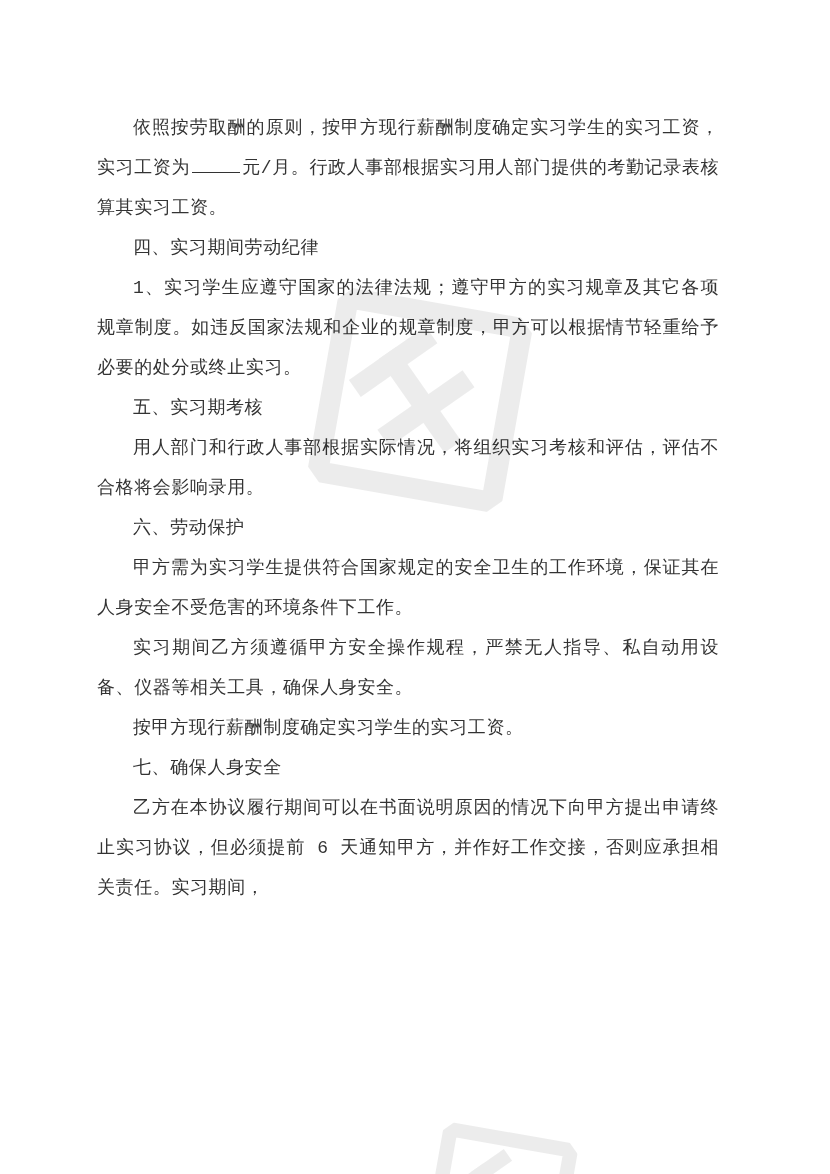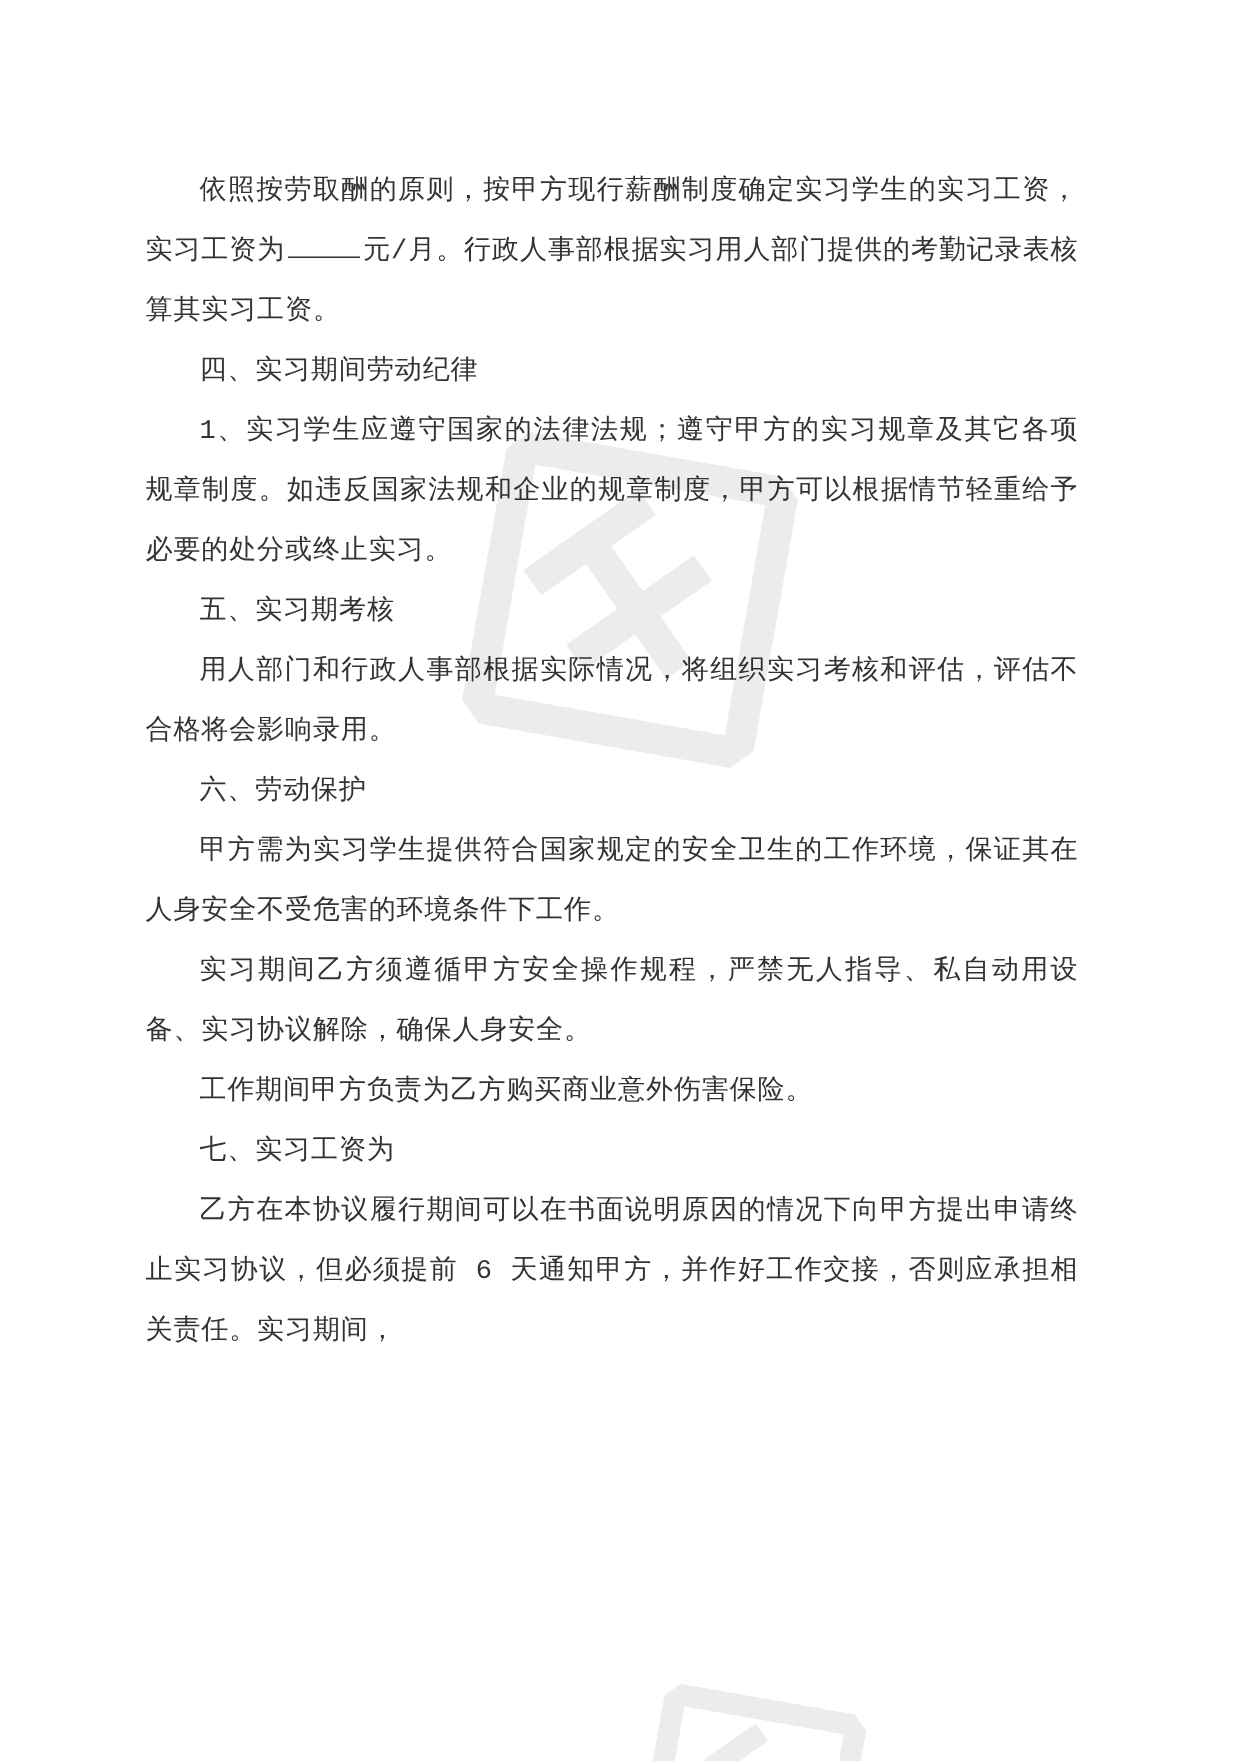--- a/index.html
+++ b/index.html
@@ -60,23 +60,23 @@
 <div class="page">
   <p class="para">
     <span>依照按劳取酬的原则，按甲方现行薪酬制度确定实习学生的实习工资，实习工资为</span><span class="blank"></span><span>元/月。行政人事部根据实习用人部门提供的考勤记录表核算其实习工资。</span>
   </p>
   <p class="heading">四、实习期间劳动纪律</p>
   <p class="para">1、实习学生应遵守国家的法律法规；遵守甲方的实习规章及其它各项规章制度。如违反国家法规和企业的规章制度，甲方可以根据情节轻重给予必要的处分或终止实习。</p>
   <p class="heading">五、实习期考核</p>
   <p class="para">用人部门和行政人事部根据实际情况，将组织实习考核和评估，评估不合格将会影响录用。</p>
   <p class="heading">六、劳动保护</p>
   <p class="para">甲方需为实习学生提供符合国家规定的安全卫生的工作环境，保证其在人身安全不受危害的环境条件下工作。</p>
-  <p class="para">实习期间乙方须遵循甲方安全操作规程，严禁无人指导、私自动用设备、实习协议解除，确保人身安全。</p>
-  <p class="para">工作期间甲方负责为乙方购买商业意外伤害保险。</p>
-  <p class="heading">七、实习工资为</p>
+  <p class="para">实习期间乙方须遵循甲方安全操作规程，严禁无人指导、私自动用设备、仪器等相关工具，确保人身安全。</p>
+  <p class="para">按甲方现行薪酬制度确定实习学生的实习工资。</p>
+  <p class="heading">七、确保人身安全</p>
   <p class="para">乙方在本协议履行期间可以在书面说明原因的情况下向甲方提出申请终止实习协议，但必须提前 6 天通知甲方，并作好工作交接，否则应承担相关责任。实习期间，</p>
 </div>
 
 <svg class="watermark wm-1" viewBox="0 0 100 100">
   <polygon points="50,2 98,50 50,98 2,50" fill="none" stroke="#000" stroke-width="8"></polygon>
   <rect x="32" y="28" width="36" height="8" fill="#000"></rect>
   <rect x="46" y="28" width="8" height="44" fill="#000"></rect>
   <rect x="30" y="50" width="40" height="8" fill="#000"></rect>
 </svg>
 <svg class="watermark wm-2" viewBox="0 0 100 100">

